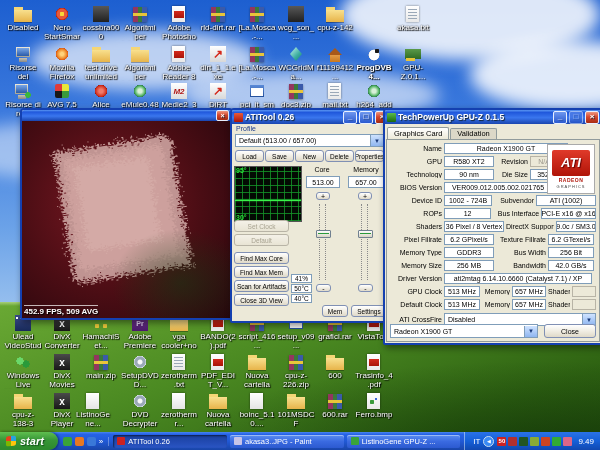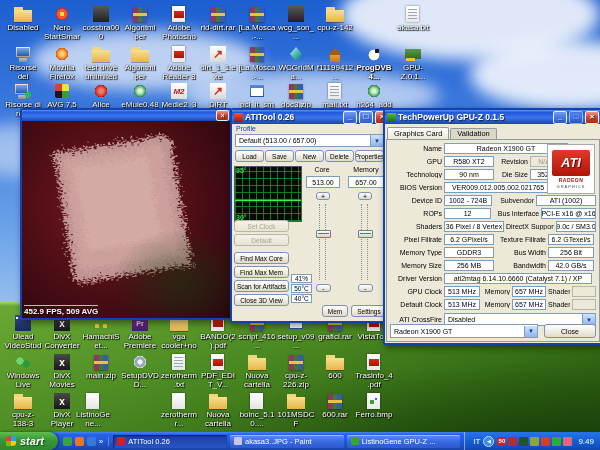--- a/index.html
+++ b/index.html
@@ -353,20 +353,24 @@
         <div class="dlbl">cpu-z-138-3</div>
       </div>
       <div class="dicon" style="left: 43px; top: 392px;">
         <div class="ig ig-divx"></div>
         <div class="dlbl">DivX Player</div>
       </div>
       <div class="dicon" style="left: 74px; top: 392px;">
         <div class="ig ig-page"></div>
         <div class="dlbl">ListinoGene...</div>
       </div>
+      <div class="dicon" style="left: 121px; top: 392px;">
+        <div class="ig ig-disc"></div>
+        <div class="dlbl">DVD Decrypter</div>
+      </div>
       <div class="dicon" style="left: 160px; top: 392px;">
         <div class="ig ig-page"></div>
         <div class="dlbl">zerothermr...</div>
       </div>
       <div class="dicon" style="left: 199px; top: 392px;">
         <div class="ig ig-folder"></div>
         <div class="dlbl">Nuova cartella</div>
       </div>
       <div class="dicon" style="left: 238px; top: 392px;">
         <div class="ig ig-page"></div>

